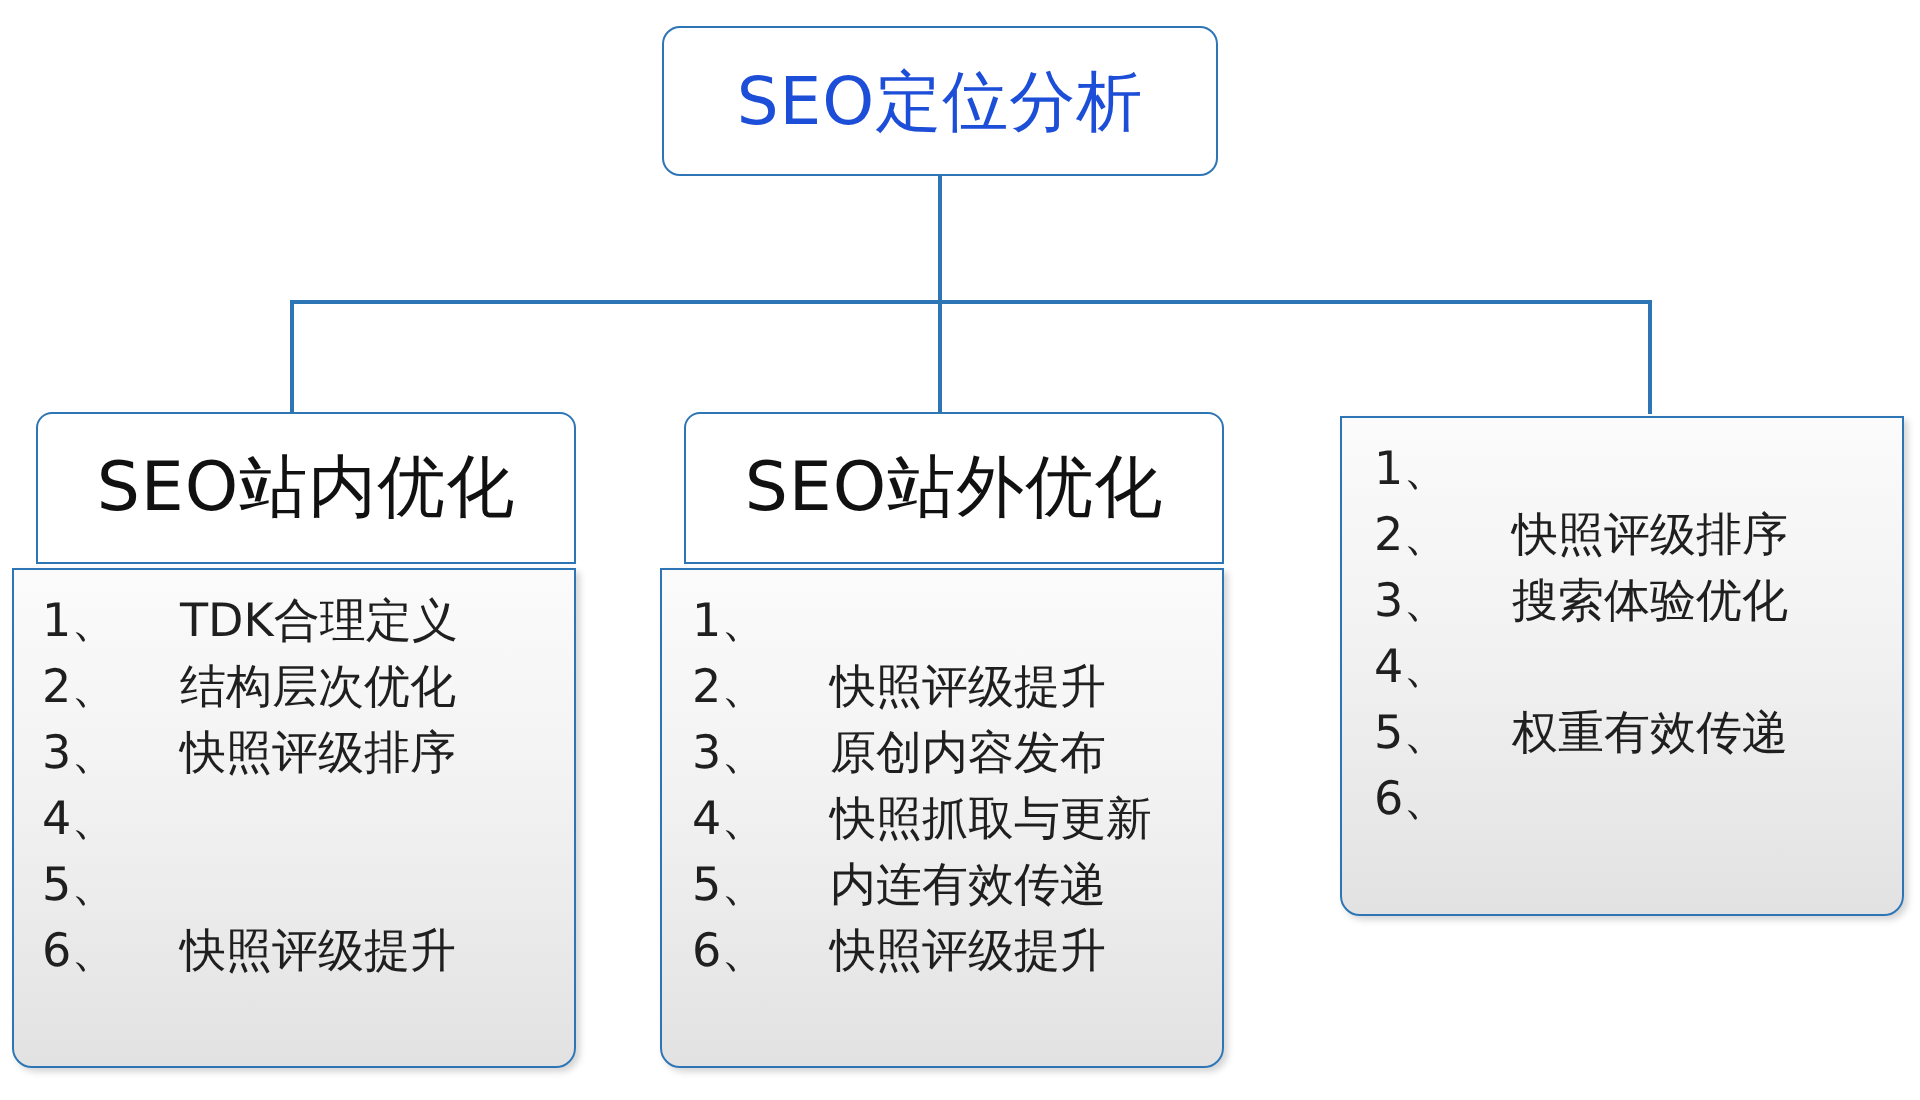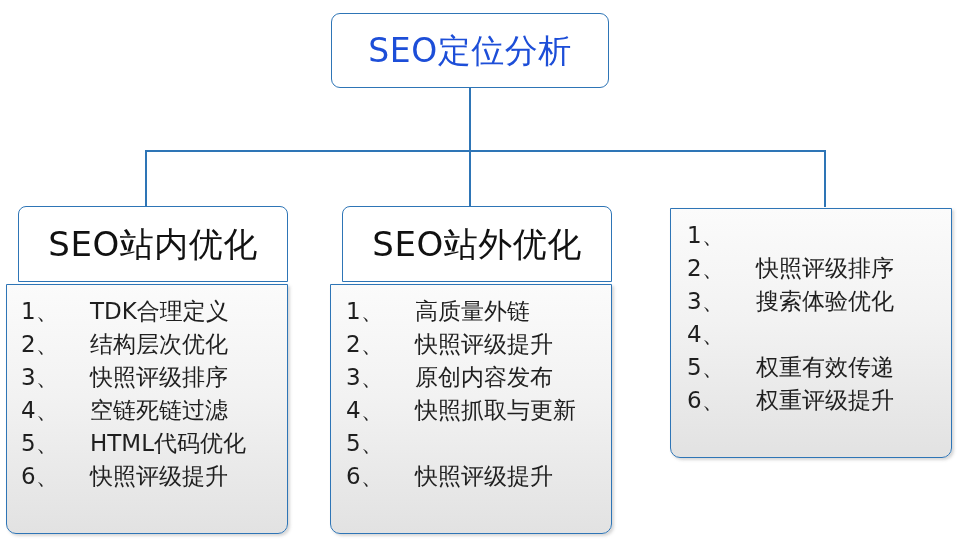--- a/index.html
+++ b/index.html
@@ -135,58 +135,56 @@
       <li>
         <span class="item-index">2、</span>
         <span class="item-label">结构层次优化</span>
       </li>
       <li>
         <span class="item-index">3、</span>
         <span class="item-label">快照评级排序</span>
       </li>
       <li>
         <span class="item-index">4、</span>
-        <span class="item-label">空链死链过滤</span>
       </li>
       <li>
         <span class="item-index">5、</span>
-        <span class="item-label">HTML代码优化</span>
       </li>
       <li>
         <span class="item-index">6、</span>
         <span class="item-label">快照评级提升</span>
       </li>
     </ul>
   </div>
 </div>
 
 <div class="column" id="column-2">
   <div class="col-header">
     <span class="col-title">SEO站外优化</span>
   </div>
   <div class="col-body">
     <ul>
       <li>
         <span class="item-index">1、</span>
-        <span class="item-label">高质量外链</span>
       </li>
       <li>
         <span class="item-index">2、</span>
         <span class="item-label">快照评级提升</span>
       </li>
       <li>
         <span class="item-index">3、</span>
         <span class="item-label">原创内容发布</span>
       </li>
       <li>
         <span class="item-index">4、</span>
         <span class="item-label">快照抓取与更新</span>
       </li>
       <li>
         <span class="item-index">5、</span>
+        <span class="item-label">内连有效传递</span>
       </li>
       <li>
         <span class="item-index">6、</span>
         <span class="item-label">快照评级提升</span>
       </li>
     </ul>
   </div>
 </div>
 
 <div class="column" id="column-3">
@@ -205,17 +203,16 @@
       </li>
       <li>
         <span class="item-index">4、</span>
       </li>
       <li>
         <span class="item-index">5、</span>
         <span class="item-label">权重有效传递</span>
       </li>
       <li>
         <span class="item-index">6、</span>
-        <span class="item-label">权重评级提升</span>
       </li>
     </ul>
   </div>
 </div>
 
 </body></html>

